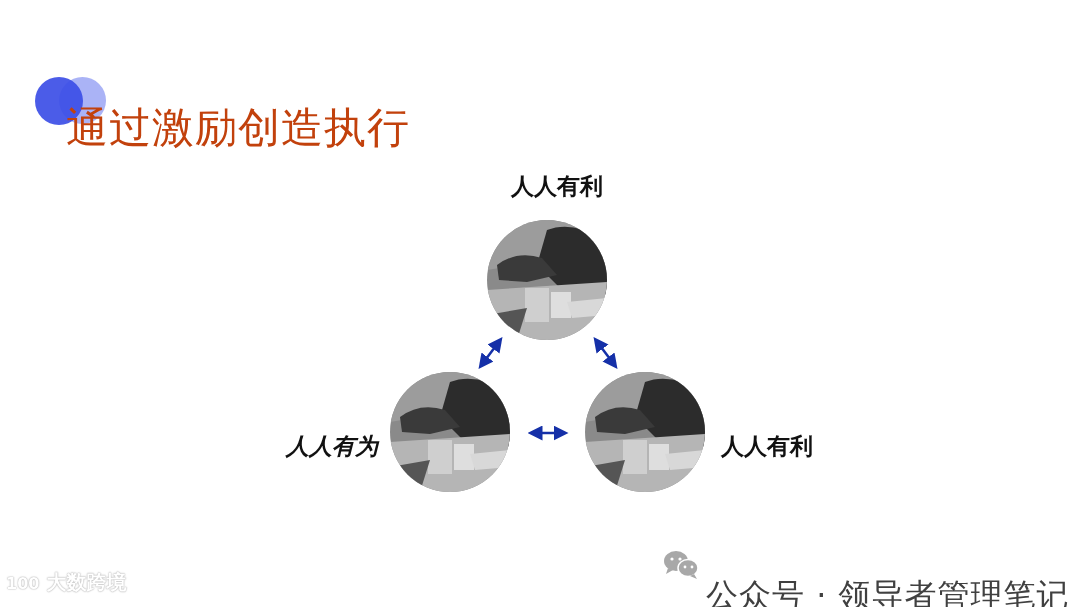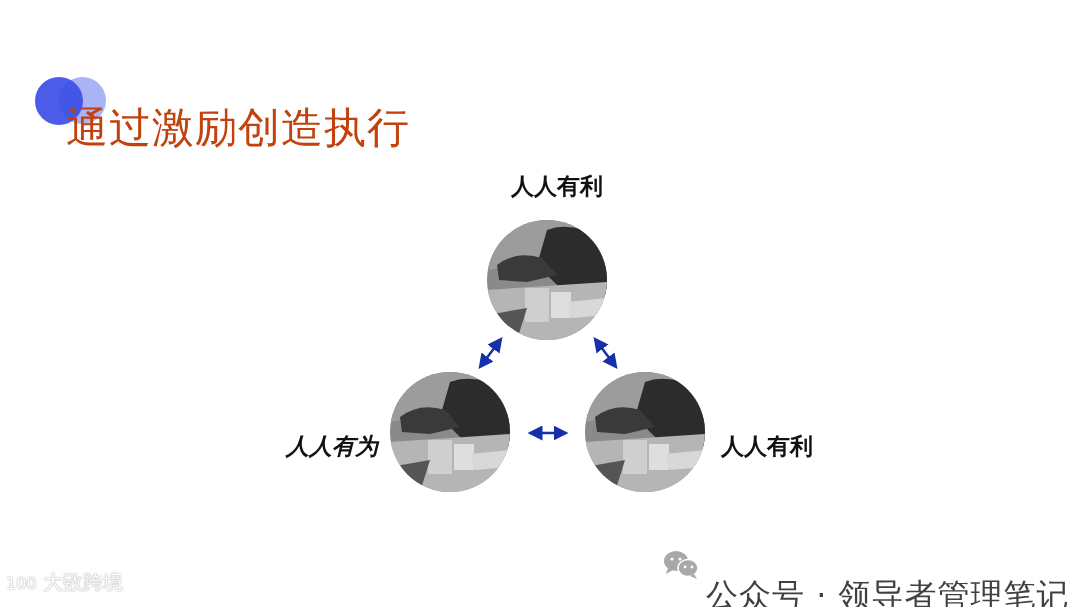--- a/index.html
+++ b/index.html
@@ -8,21 +8,21 @@
   .deco { position:absolute; border-radius:50%; }
   .title { position:absolute; left:66px; top:100px; font-size:42px; color:#c2410c; letter-spacing:1px;
            font-weight:500; line-height:56px; white-space:nowrap; }
   .label { position:absolute; font-size:23px; font-weight:bold; color:#111; white-space:nowrap; line-height:20px; }
   .photo { position:absolute; width:120px; height:120px; border-radius:50%; overflow:hidden; }
   .photo svg { display:block; }
   .arrows { position:absolute; left:0; top:0; }
   .wm { position:absolute; left:706px; top:548px; font-size:32px; color:#404040; white-space:nowrap; line-height:32px; letter-spacing:1px;margin-top:31px; }
   .wm-icon { position:absolute; left:662px; top:550px; }
   .logo { position:absolute; left:6px; top:568px; font-size:20px; color:#ffffff; white-space:nowrap;
-          text-shadow:0 0 2px #bbb, 0 0 1px #999; font-weight:normal; line-height:28px; }
+          text-shadow:0 0 2px #bbb, 0 0 1px #999; font-weight:bold; line-height:28px; }
 </style>
 </head>
 <body>
 
 <div class="deco" style="left:59px;top:77px;width:47px;height:47px;background:#aab3f6;"></div>
 <div class="deco" style="left:35px;top:77px;width:48px;height:48px;background:rgba(60,78,230,0.92);"></div>
 
 <div class="title">通过激励创造执行</div>
 
 <div class="label" style="left:511px;top:176px;">人人有利</div>

